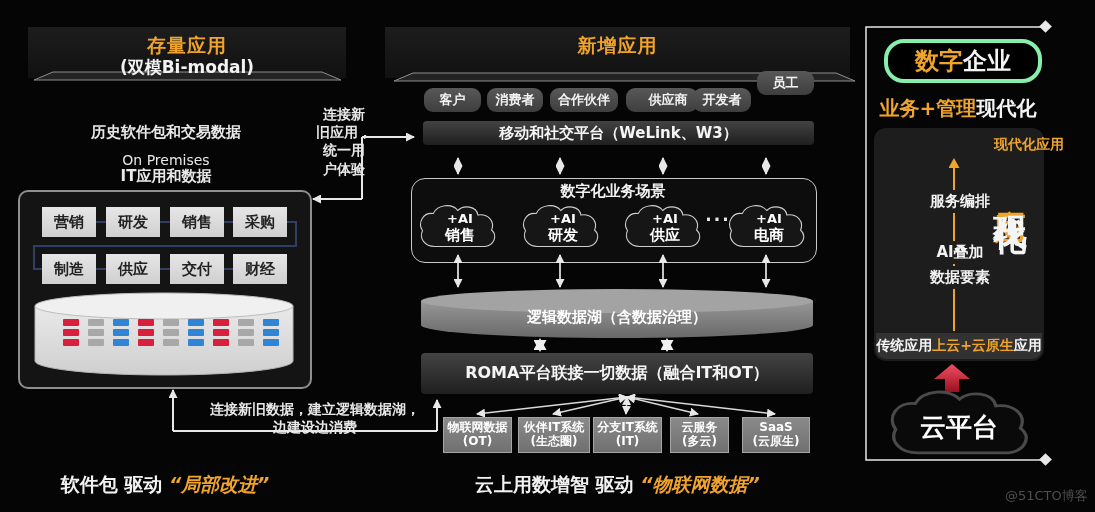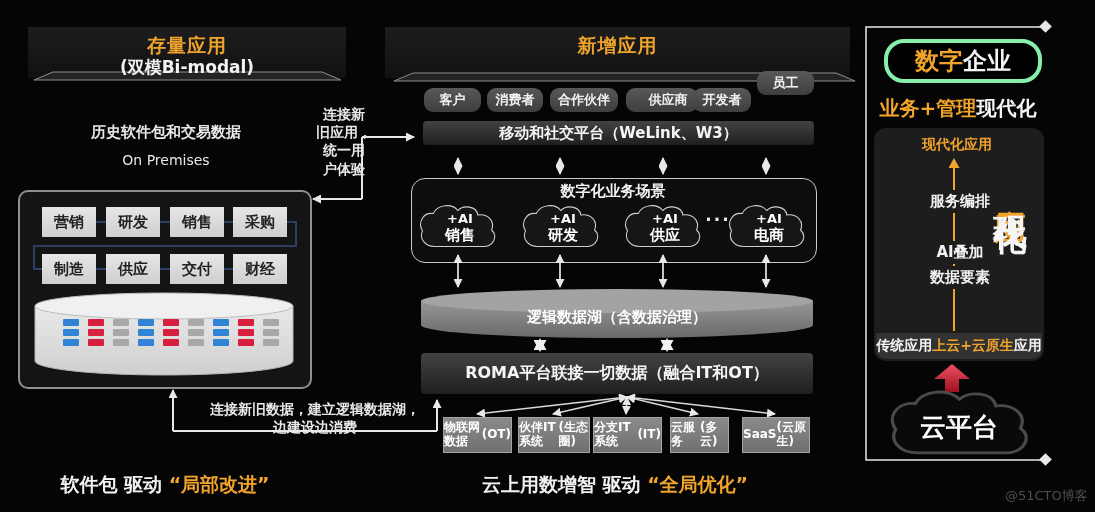--- a/index.html
+++ b/index.html
@@ -21,24 +21,24 @@
   .stack:nth-of-type(3n)   i{background:#2F84D6;}
   .stake-box{height:24px;background:linear-gradient(#585858,#3e3e3e);color:#f2f2f2;font-size:13px;
              font-weight:bold;display:flex;align-items:center;justify-content:center;z-index:3;border-radius:9px;}
   .bar{background:linear-gradient(#434343,#1f1f1f);border-radius:4px;color:#f5f5f5;font-weight:bold;
        display:flex;align-items:center;justify-content:center;z-index:3;}
   .scenario{border:1.5px solid #c9c9c9;border-radius:14px;background:rgba(20,20,20,.55);z-index:1;}
   .cloud-wrap{z-index:3;display:flex;flex-direction:column;align-items:center;justify-content:center;
               font-weight:bold;color:#fff;line-height:1.15;}
   .cloud-ai{font-size:13px;} .cloud-name{font-size:15px;}
   .src-box{height:34px;background:linear-gradient(#8a8a8a,#707070);border:1px solid #a5a5a5;color:#fff;
-           font-size:12px;font-weight:bold;display:flex;flex-direction:row;align-items:center;
+           font-size:12px;font-weight:bold;display:flex;flex-direction:column;align-items:center;
            justify-content:center;line-height:1.15;z-index:3;}
   .caption{font-size:19px;font-weight:bold;text-align:center;color:#f2f2f2;z-index:3;white-space:nowrap;}
-  .caption .q{color:#F0A42C;}
+  .caption .q{color:#F0A42C;font-style:italic;}
   .pill{border:4px solid #86efac;border-radius:20px;background:#000;display:flex;align-items:center;
         justify-content:center;font-size:24px;font-weight:bold;z-index:3;}
   .accent{color:#F0A42C;} .white{color:#f5f5f5;}
   .r-headline{font-size:20px;font-weight:bold;text-align:center;z-index:3;white-space:nowrap;}
   .r-box{background:#1d1d1d;border-radius:12px;z-index:1;}
   .r-step{background:#1d1d1d;color:#f2f2f2;font-size:15px;font-weight:bold;text-align:center;
           padding:2px 6px;z-index:3;}
   .r-strip{background:#323232;border-radius:0 0 10px 10px;display:flex;align-items:center;
            justify-content:center;font-size:14px;font-weight:bold;z-index:3;white-space:nowrap;}
   .v-text{writing-mode:vertical-rl;text-orientation:upright;font-size:33px;font-weight:bold;
@@ -167,20 +167,21 @@
 
     <g>
       <path transform="translate(884,388) scale(1.3,1.12)" d="M26,58 C12,58 4,47 9,37 C2,26 10,12 24,14 C30,2 50,0 58,10 C66,2 84,4 86,16 C100,14 110,24 105,36 C114,44 108,56 96,58 Z" fill="#0a0a0a" stroke="#4a4a4a" stroke-width="2.5"></path>
     </g>
   </svg>
 
   <div class="abs head-title z3" style="left:28px;top:33px;width:318px;">存量应用</div>
   <div class="abs head-sub z3" style="left:28px;top:56px;width:318px;">(双模Bi-modal)</div>
   <div class="abs note" style="left:46px;top:123px;width:240px;font-size:15px;">历史软件包和交易数据</div>
   <div class="abs note" style="left:46px;top:151px;width:240px;font-weight:normal;">On Premises</div>
+  <div class="abs note" style="left:46px;top:167px;width:240px;font-size:15px;">IT应用和数据</div>
 
   <div class="abs app-box" style="left:42px;top:207px;">营销</div>
   <div class="abs app-box" style="left:106px;top:207px;">研发</div>
   <div class="abs app-box" style="left:170px;top:207px;">销售</div>
   <div class="abs app-box" style="left:233px;top:207px;">采购</div>
   <div class="abs app-box" style="left:42px;top:254px;">制造</div>
   <div class="abs app-box" style="left:106px;top:254px;">供应</div>
   <div class="abs app-box" style="left:170px;top:254px;">交付</div>
   <div class="abs app-box" style="left:233px;top:254px;">财经</div>
 
@@ -297,21 +298,21 @@
     <span>(云原生)</span>
   </div>
 
   <div class="abs pill" style="left:884px;top:39px;width:150px;height:36px;">
     <span class="accent">数字</span>
       <span class="white">企业</span>
   </div>
   <div class="abs r-headline" style="left:860px;top:95px;width:196px;">
     <span class="accent">业务+管理</span><span class="white">现代化</span>
   </div>
-  <div class="abs z3 accent" style="left:874px;top:136px;width:166px;text-align:center;font-size:14px;font-weight:bold;">现代化应用</div>
+  <div class="abs z3 accent" style="left:898px;top:136px;width:166px;text-align:right;font-size:14px;font-weight:bold;">现代化应用</div>
 
   <div class="abs r-step" style="left:916px;top:190px;width:76px;">服务编排</div>
   <div class="abs r-step" style="left:922px;top:241px;width:64px;">AI叠加</div>
   <div class="abs r-step" style="left:916px;top:266px;width:76px;">数据要素</div>
 
   <div class="abs v-text" style="left:994px;top:183px;height:170px;">
     <span class="accent">应用</span><span class="white">现代化</span>
   </div>
 
   <div class="abs r-strip" style="left:876px;top:333px;width:166px;height:26px;">
@@ -319,17 +320,17 @@
       <span class="accent">上云+云原生</span>
       <span class="white">应用</span>
   </div>
 
   <div class="abs z3" style="left:884px;top:410px;width:150px;text-align:center;font-size:26px;font-weight:bold;color:#fff;">云平台</div>
 
   <div class="abs caption" style="left:55px;top:472px;width:220px;">
     <span>软件包 驱动 </span><span class="q">“局部改进”</span>
   </div>
   <div class="abs caption" style="left:475px;top:472px;width:280px;">
-    <span>云上用数增智 驱动 </span><span class="q">“全局优化”</span>
+    <span>云上用数增智 驱动 </span><span class="q">“物联网数据”</span>
   </div>
 
   <div class="abs watermark" style="left:1005px;top:487px;">@51CTO博客</div>
 </div>
 
 </body></html>

